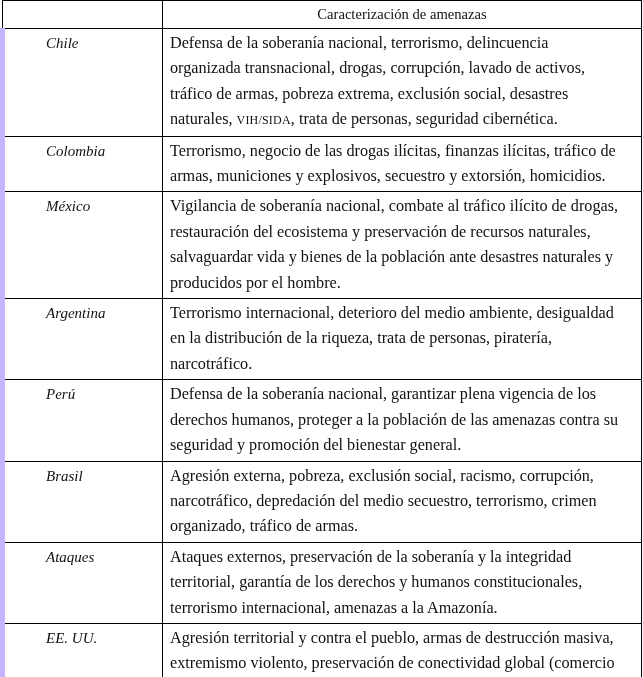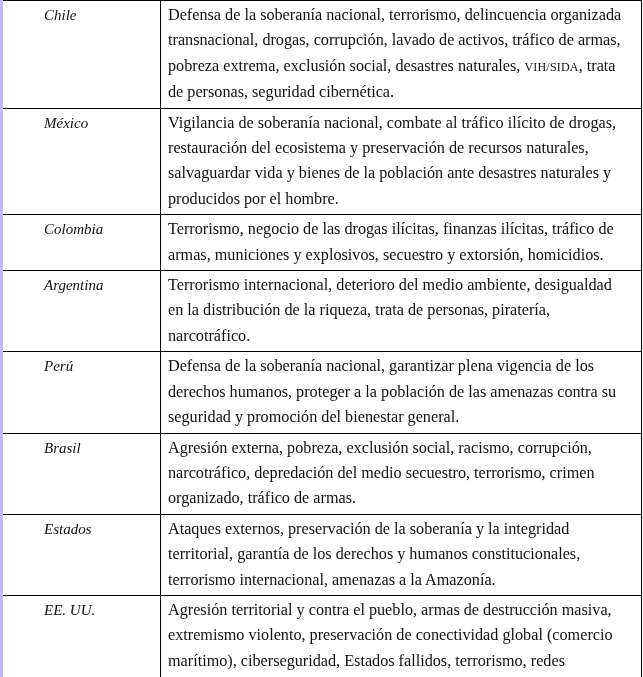--- a/index.html
+++ b/index.html
@@ -24,53 +24,57 @@
     height: 27px;
     padding: 0;
     vertical-align: middle;
     text-align: center;
   }
   .tbl .c1 { width: 112px; font-style: italic; font-size: 15px; padding-left: 8px; }
   .tbl .c2 { padding-left: 7px; padding-right: 18px; }
   .tbl tr.r td { padding-top: 2px; padding-bottom: 2px; }
   .sc { font-size: 12px; letter-spacing: 0.2px; }
   .tbl tr:first-child th:first-child { border-left: 1px solid #000; }
-  .tbl td:first-child { border-left: 3px solid #c4b5fd; padding-left: 41px; }
+  .tbl td:first-child { border-left: 5px solid #c4b5fd; padding-left: 41px; }
 </style>
 </head>
 <body>
 
 <table class="tbl">
   <tbody>
+      <tr>
+    <th class="c1h" style="width:120px;"></th>
+    <th>Caracterización de amenazas</th>
+  </tr>
   <tr class="r">
     <td class="c1">Chile</td>
     <td class="c2"><span>Defensa de la soberanía nacional, terrorismo, delincuencia organizada transnacional, drogas, corrupción, lavado de activos, tráfico de armas, pobreza extrema, exclusión social, desastres naturales, </span><span class="sc">VIH/SIDA</span><span>, trata de personas, seguridad cibernética.</span></td>
   </tr>
   <tr class="r">
+    <td class="c1">Colombia</td>
+    <td class="c2">Terrorismo, negocio de las drogas ilícitas, finanzas ilícitas, tráfico de armas, municiones y explosivos, secuestro y extorsión, homicidios.</td>
+  </tr>
+  <tr class="r">
     <td class="c1">México</td>
     <td class="c2">Vigilancia de soberanía nacional, combate al tráfico ilícito de drogas, restauración del ecosistema y preservación de recursos naturales, salvaguardar vida y bienes de la población ante desastres naturales y producidos por el hombre.</td>
-  </tr>
-  <tr class="r">
-    <td class="c1">Colombia</td>
-    <td class="c2">Terrorismo, negocio de las drogas ilícitas, finanzas ilícitas, tráfico de armas, municiones y explosivos, secuestro y extorsión, homicidios.</td>
   </tr>
   <tr class="r">
     <td class="c1">Argentina</td>
     <td class="c2">Terrorismo internacional, deterioro del medio ambiente, desigualdad en la distribución de la riqueza, trata de personas, piratería, narcotráfico.</td>
   </tr>
   <tr class="r">
     <td class="c1">Perú</td>
     <td class="c2">Defensa de la soberanía nacional, garantizar plena vigencia de los derechos humanos, proteger a la población de las amenazas contra su seguridad y promoción del bienestar general.</td>
   </tr>
   <tr class="r">
     <td class="c1">Brasil</td>
     <td class="c2">Agresión externa, pobreza, exclusión social, racismo, corrupción, narcotráfico, depredación del medio secuestro, terrorismo, crimen organizado, tráfico de armas.</td>
   </tr>
   <tr class="r">
-    <td class="c1">Estados</td>
+    <td class="c1">Ataques</td>
     <td class="c2">Ataques externos, preservación de la soberanía y la integridad territorial, garantía de los derechos y humanos constitucionales, terrorismo internacional, amenazas a la Amazonía.</td>
   </tr>
   <tr class="r">
     <td class="c1">EE. UU.</td>
     <td class="c2">Agresión territorial y contra el pueblo, armas de destrucción masiva, extremismo violento, preservación de conectividad global (comercio marítimo), ciberseguridad, Estados fallidos, terrorismo, redes criminales, piratería.</td>
   </tr>
 </tbody>
   </table>
 
 </body></html>

